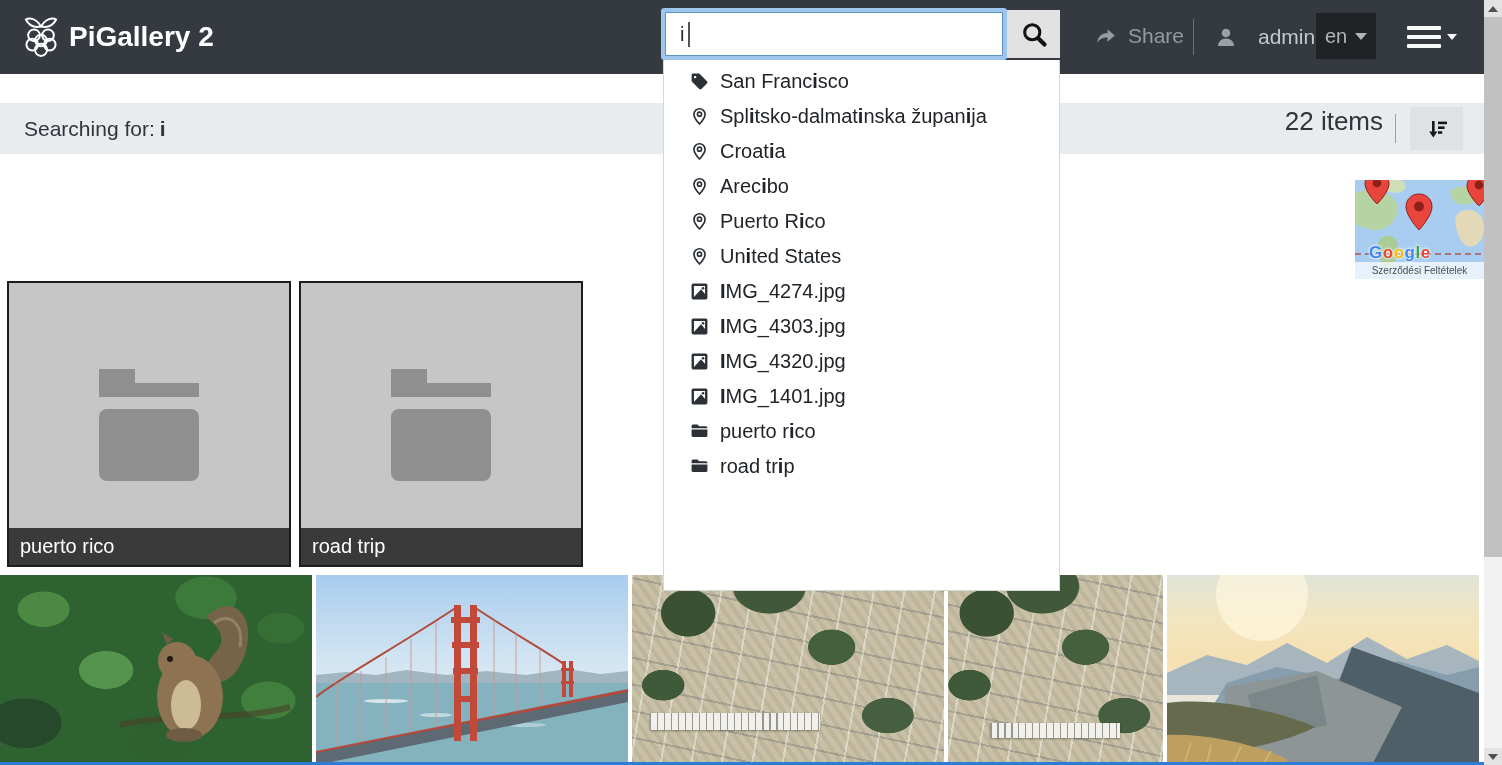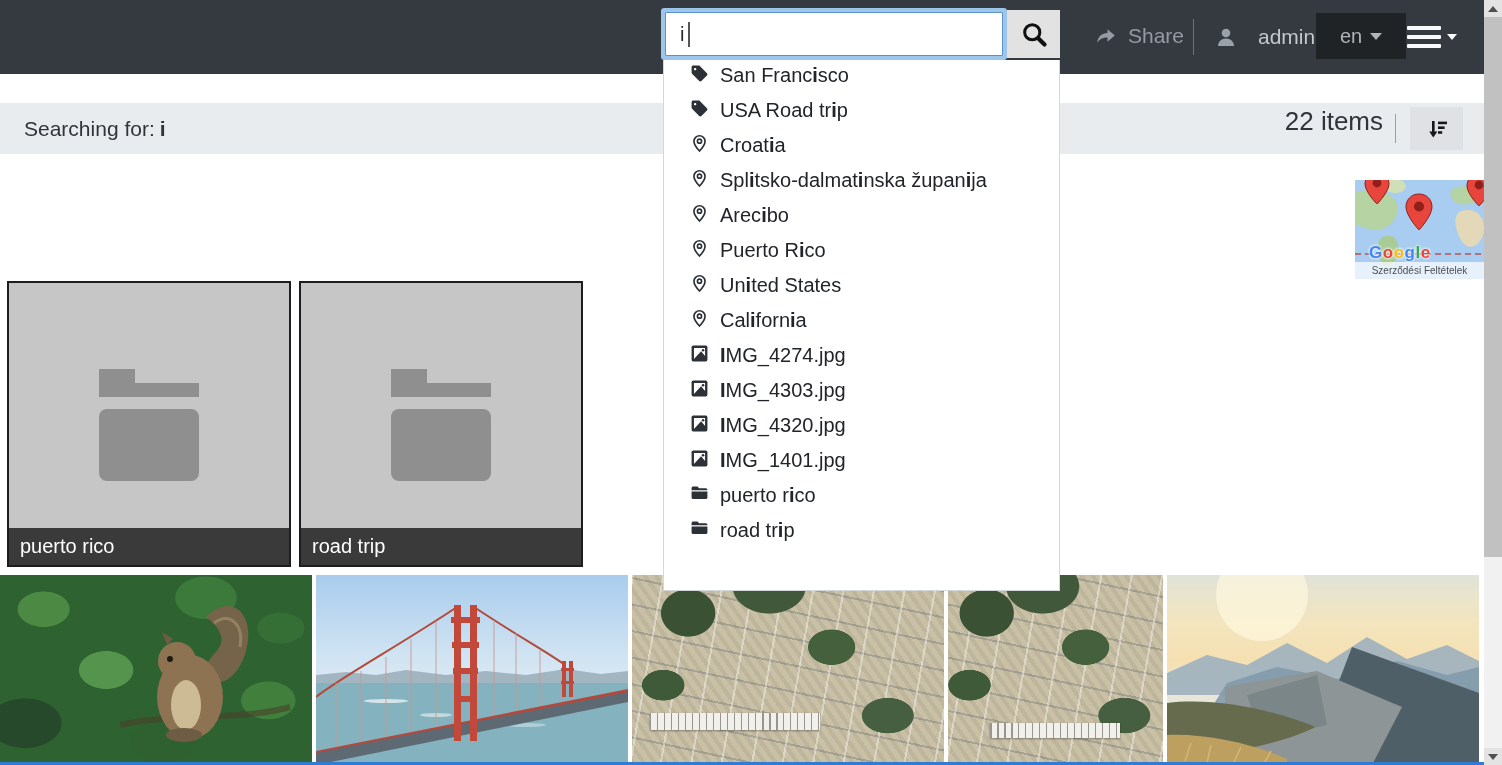--- a/index.html
+++ b/index.html
@@ -18,21 +18,21 @@
   .search-btn{position:absolute;left:1007px;top:10px;width:53px;height:48px;background:#e2e2e2;
          border:none;display:flex;align-items:center;justify-content:center;cursor:pointer;}
   .search-btn svg{width:28px;height:28px;}
   .nav-share{position:absolute;left:1093px;top:0;height:72px;display:flex;align-items:center;gap:9px;
          color:#949ba3;font-size:21px;cursor:pointer;}
   .nav-share svg{width:26px;height:24px;}
   .nav-divider{position:absolute;left:1193px;top:19px;width:1px;height:36px;background:#6b7178;}
   .nav-user{position:absolute;left:1214px;top:0;height:74px;display:flex;align-items:center;gap:20px;
          color:#c3c8cd;font-size:21px;cursor:pointer;}
   .nav-user svg{width:24px;height:24px;}
-  .nav-lang{position:absolute;left:1316px;top:13px;width:90px;height:46px;background:#1f2326;
+  .nav-lang{position:absolute;left:1316px;top:13px;width:60px;height:46px;background:#1f2326;
          color:#aeb4ba;font-size:20px;display:flex;align-items:center;justify-content:center;gap:8px;cursor:pointer;}
   .caret{width:0;height:0;border-left:6px solid transparent;border-right:6px solid transparent;
          border-top:7px solid currentColor;display:inline-block;}
   .nav-menu{position:absolute;left:1407px;top:0;height:74px;display:flex;align-items:center;gap:6px;
          color:#f8f9fa;cursor:pointer;}
   .burger{display:flex;flex-direction:column;gap:5px;}
   .burger span{display:block;width:34px;height:4px;background:#f8f9fa;border-radius:1px;}
   .caret-sm{width:0;height:0;border-left:5px solid transparent;border-right:5px solid transparent;
          border-top:6px solid #f8f9fa;}
 
@@ -67,21 +67,21 @@
   .folder-glyph{position:absolute;left:50%;top:86px;transform:translateX(-50%);width:100px;}
   .fg-tab{width:36px;height:28px;background:#8f8f8f;}
   .fg-bar{position:absolute;left:34px;top:14px;width:66px;height:14px;background:#8f8f8f;}
   .fg-body{margin-top:12px;width:100px;height:72px;background:#8f8f8f;border-radius:8px;}
   .tile-label{position:absolute;left:0;right:0;bottom:0;height:37px;background:#3a3a3a;color:#fff;
         font-size:20px;display:flex;align-items:center;padding-left:11px;}
 
   
   #dropdown{position:absolute;left:663px;top:60px;width:397px;height:531px;background:#fff;
         border:1px solid #d4d8dc;border-top:none;box-sizing:border-box;z-index:50;padding-top:4px;}
-  .sug{height:35px;display:flex;align-items:flex-start;padding-left:26px;gap:11px;font-size:20px;
+  .sug{height:35px;display:flex;align-items:center;padding-left:26px;gap:11px;font-size:20px;
         color:#212529;cursor:pointer;}
   .sug b{font-weight:700;}
   .sug-ic{display:flex;align-items:center;}
   .sug-ic svg{width:19px;height:19px;display:block;}
   .sug-tx{white-space:nowrap;}
 
   
   .photo{position:absolute;top:575px;height:190px;overflow:hidden;z-index:10;cursor:pointer;}
   .photo svg{position:absolute;left:0;top:0;display:block;}
   #ph1{left:0;width:312px;background-color:#2f6231;background-image:
@@ -119,20 +119,33 @@
   .tri-down{width:0;height:0;border-left:5px solid transparent;border-right:5px solid transparent;
     border-top:6px solid #505050;}
   .sb-thumb{position:absolute;left:0;top:17px;width:18px;height:540px;background:#c1c1c1;cursor:pointer;}
 </style>
 </head>
 <body>
 
 <div id="app">
 
   <div id="navbar">
+    <div class="brand">
+      <svg viewBox="0 0 32 36" fill="none" stroke="#fff" stroke-width="1.7" stroke-linejoin="round">
+        <path d="M16 9 C 12 2 6 1 3 3 C 6 9 11 10 16 9 Z"></path>
+        <path d="M16 9 C 20 2 26 1 29 3 C 26 9 21 10 16 9 Z"></path>
+        <circle cx="10" cy="16.5" r="5"></circle>
+          <circle cx="22" cy="16.5" r="5"></circle>
+        <circle cx="8.5" cy="24.5" r="5"></circle>
+          <circle cx="23.5" cy="24.5" r="5"></circle>
+        <circle cx="16" cy="21" r="5"></circle>
+          <circle cx="16" cy="29" r="5.2"></circle>
+      </svg>
+      <span>PiGallery 2</span>
+    </div>
 
     <input class="search-input" type="text" value="i" style="">
     <button class="search-btn">
       <svg viewBox="0 0 24 24" fill="none" stroke="#111" stroke-width="2.6">
         <circle cx="10.5" cy="10.5" r="6.5"></circle>
         <line x1="15.6" y1="15.6" x2="21" y2="21" stroke-width="3.6" stroke-linecap="round"></line>
       </svg>
     </button>
 
     <div class="nav-share">
@@ -332,43 +345,35 @@
       <div class="sug">
         <span class="sug-ic">
           <svg viewBox="0 0 24 24" fill="#2b3137">
             <path d="M21.4 11.6l-9-9C12 2.2 11.5 2 11 2H4C2.9 2 2 2.9 2 4v7c0 .5.2 1 .6 1.4l9 9c.8.8 2 .8 2.8 0l7-7c.8-.8.8-2 0-2.8zM6.5 8C5.7 8 5 7.3 5 6.5S5.7 5 6.5 5 8 5.7 8 6.5 7.3 8 6.5 8z"></path>
           </svg>
         </span>
         <span class="sug-tx">San Franc<b>i</b>sco</span>
       </div>
       <div class="sug">
         <span class="sug-ic">
-          <svg viewBox="0 0 24 24" fill="#2b3137">
-            <path d="M21.4 11.6l-9-9C12 2.2 11.5 2 11 2H4C2.9 2 2 2.9 2 4v7c0 .5.2 1 .6 1.4l9 9c.8.8 2 .8 2.8 0l7-7c.8-.8.8-2 0-2.8zM6.5 8C5.7 8 5 7.3 5 6.5S5.7 5 6.5 5 8 5.7 8 6.5 7.3 8 6.5 8z"></path>
-          </svg>
-        </span>
-        <span class="sug-tx">USA Road tr<b>i</b>p</span>
-      </div>
-      <div class="sug">
-        <span class="sug-ic">
           <svg viewBox="0 0 24 24" fill="none" stroke="#2b3137" stroke-width="2.1">
             <path d="M12 21.5 C12 21.5 5 14.2 5 9.2 a7 7 0 1 1 14 0 C19 14.2 12 21.5 12 21.5 Z"></path>
             <circle cx="12" cy="9" r="2.6"></circle>
           </svg>
         </span>
-        <span class="sug-tx">Croat<b>i</b>a</span>
+        <span class="sug-tx">Spl<b>i</b>tsko-dalmat<b>i</b>nska župan<b>i</b>ja</span>
       </div>
       <div class="sug">
         <span class="sug-ic">
           <svg viewBox="0 0 24 24" fill="none" stroke="#2b3137" stroke-width="2.1">
             <path d="M12 21.5 C12 21.5 5 14.2 5 9.2 a7 7 0 1 1 14 0 C19 14.2 12 21.5 12 21.5 Z"></path>
             <circle cx="12" cy="9" r="2.6"></circle>
           </svg>
         </span>
-        <span class="sug-tx">Spl<b>i</b>tsko-dalmat<b>i</b>nska župan<b>i</b>ja</span>
+        <span class="sug-tx">Croat<b>i</b>a</span>
       </div>
       <div class="sug">
         <span class="sug-ic">
           <svg viewBox="0 0 24 24" fill="none" stroke="#2b3137" stroke-width="2.1">
             <path d="M12 21.5 C12 21.5 5 14.2 5 9.2 a7 7 0 1 1 14 0 C19 14.2 12 21.5 12 21.5 Z"></path>
             <circle cx="12" cy="9" r="2.6"></circle>
           </svg>
         </span>
         <span class="sug-tx">Arec<b>i</b>bo</span>
       </div>
@@ -382,29 +387,20 @@
         <span class="sug-tx">Puerto R<b>i</b>co</span>
       </div>
       <div class="sug">
         <span class="sug-ic">
           <svg viewBox="0 0 24 24" fill="none" stroke="#2b3137" stroke-width="2.1">
             <path d="M12 21.5 C12 21.5 5 14.2 5 9.2 a7 7 0 1 1 14 0 C19 14.2 12 21.5 12 21.5 Z"></path>
             <circle cx="12" cy="9" r="2.6"></circle>
           </svg>
         </span>
         <span class="sug-tx">Un<b>i</b>ted States</span>
-      </div>
-      <div class="sug">
-        <span class="sug-ic">
-          <svg viewBox="0 0 24 24" fill="none" stroke="#2b3137" stroke-width="2.1">
-            <path d="M12 21.5 C12 21.5 5 14.2 5 9.2 a7 7 0 1 1 14 0 C19 14.2 12 21.5 12 21.5 Z"></path>
-            <circle cx="12" cy="9" r="2.6"></circle>
-          </svg>
-        </span>
-        <span class="sug-tx">Cal<b>i</b>forn<b>i</b>a</span>
       </div>
       <div class="sug">
         <span class="sug-ic">
           <svg viewBox="0 0 24 24">
             <rect x="2" y="2" width="20" height="20" rx="2" fill="#2b3137"></rect>
             <path d="M5 5 h14 v10 l-5-6 -9 10 Z" fill="#ffffff"></path>
             <circle cx="16.5" cy="8" r="1.6" fill="#2b3137"></circle>
           </svg>
         </span>
         <span class="sug-tx"><b>I</b>MG_4274.jpg</span>

